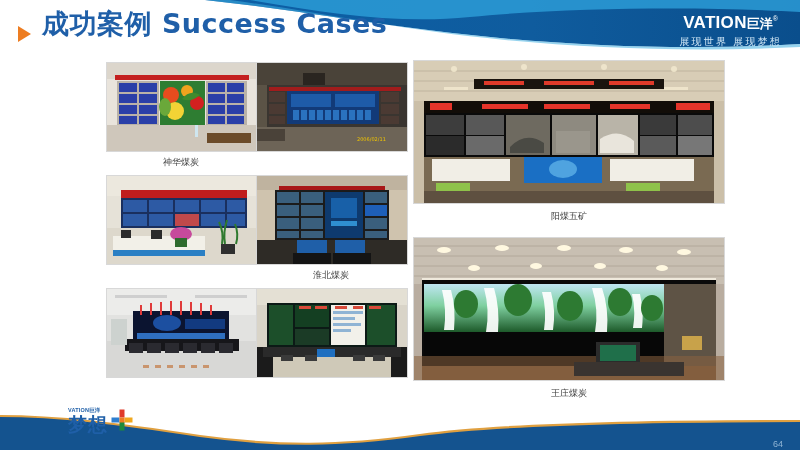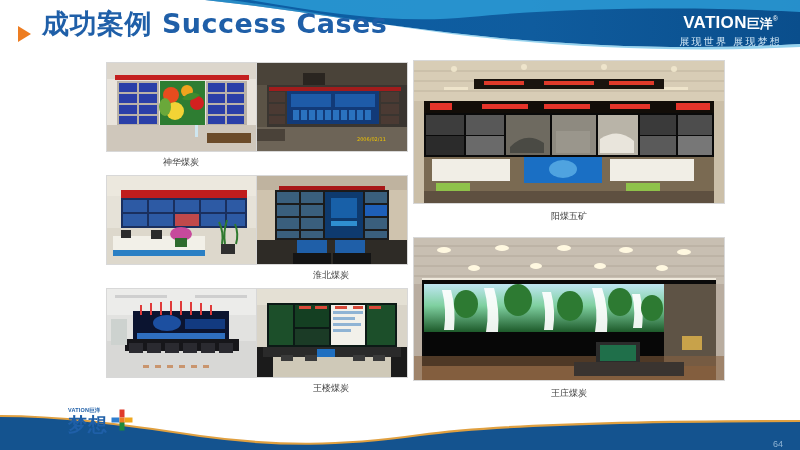--- a/index.html
+++ b/index.html
@@ -318,21 +318,20 @@
               <rect x="60" y="60" width="18" height="12" fill="#1f6fc0"></rect>
               <rect x="16" y="68" width="118" height="20" fill="#cfc9b8"></rect>
               <g fill="#3a3a3a">
                 <rect x="24" y="66" width="12" height="6"></rect>
                   <rect x="48" y="66" width="12" height="6"></rect>
                 <rect x="96" y="66" width="12" height="6"></rect>
                   <rect x="116" y="66" width="12" height="6"></rect>
               </g>
             </svg>
           </div>
-          <div class="caption">王楼煤炭</div>
         </div>
       </div>
 
     </div>
 
     <div class="col-right">
 
       <div class="big-block">
         <div class="big">
           <svg viewBox="0 0 310 142" xmlns="http://www.w3.org/2000/svg">

